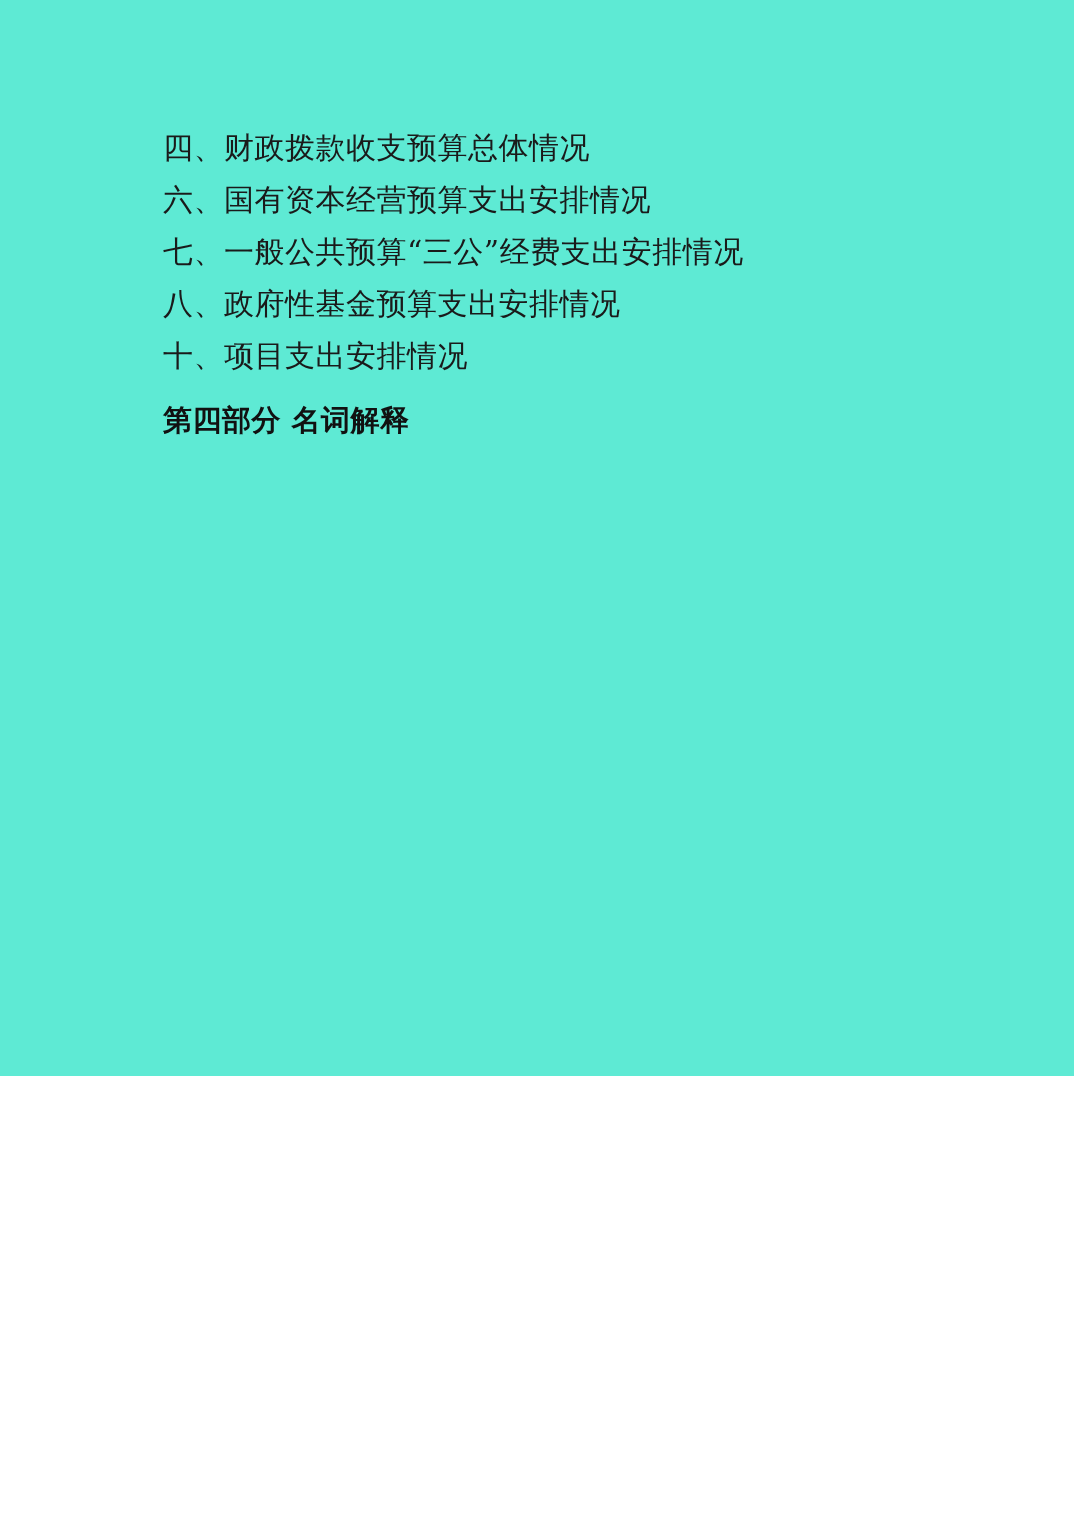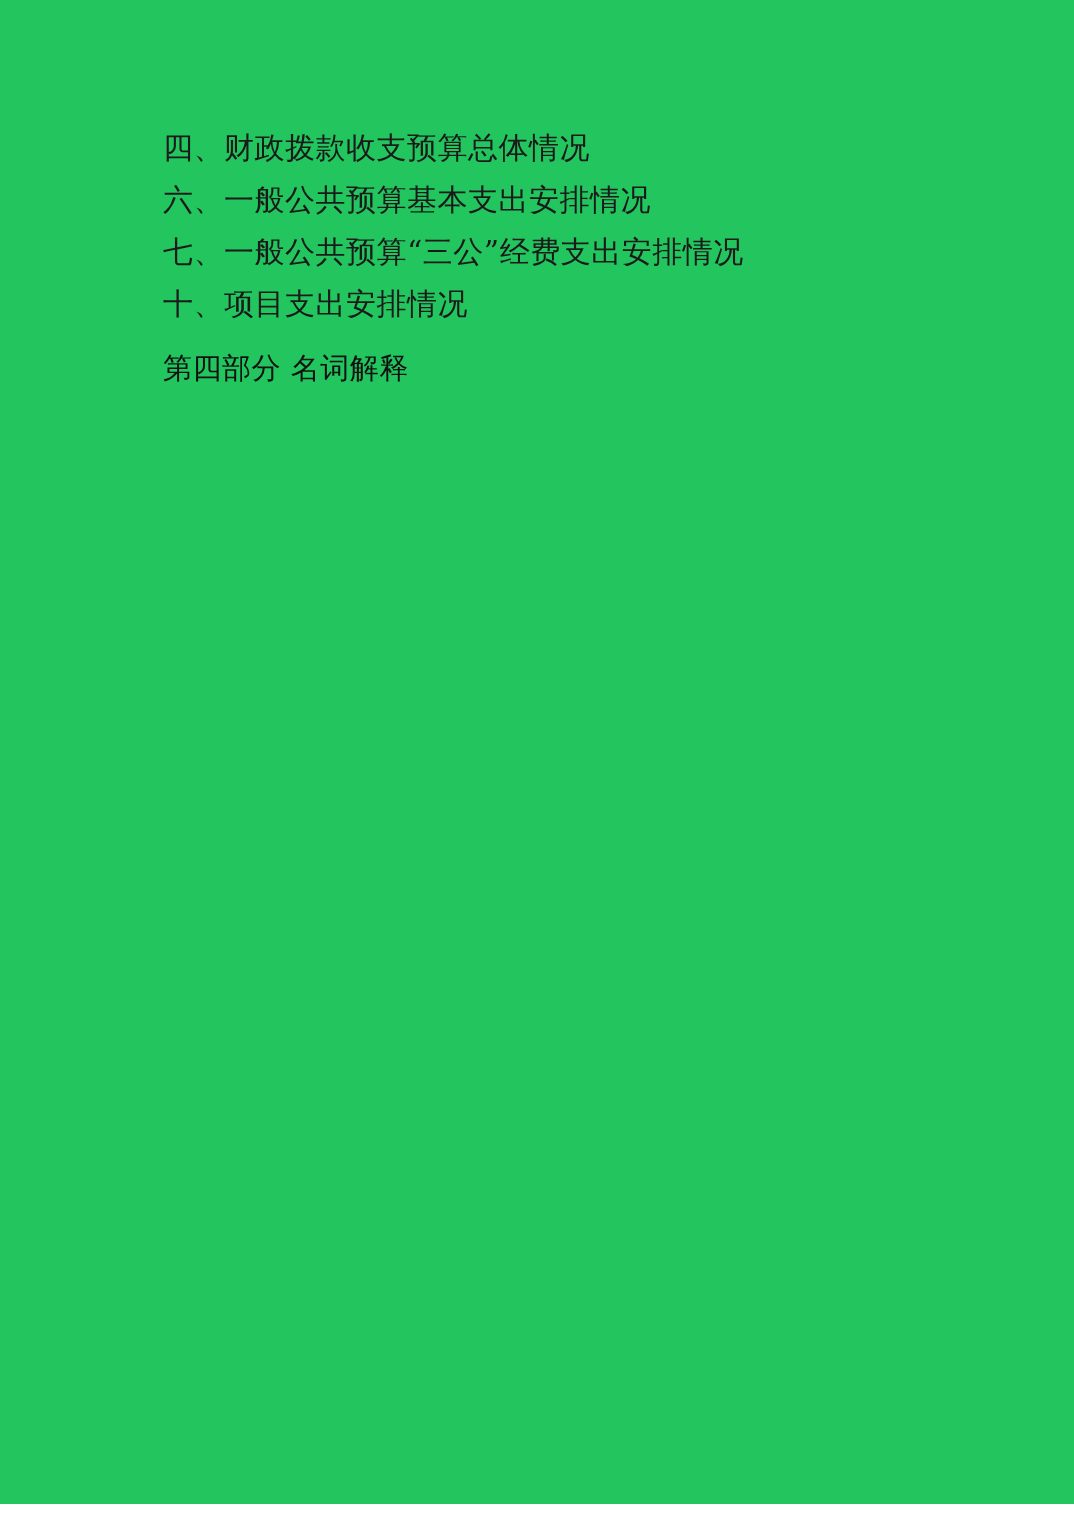--- a/index.html
+++ b/index.html
@@ -3,22 +3,22 @@
 <meta charset="utf-8">
 <style>
   html, body {
     margin: 0;
     padding: 0;
     background: #ffffff;
   }
   .page {
     position: relative;
     width: 1074px;
-    height: 1504px;
-    background: #22c55e;
+    height: 1076px;
+    background: #5eead4;
     margin: 0 auto;
     overflow: hidden;
   }
   .content {
     position: absolute;
     left: 163px;
     top: 122px;
     width: 790px;
   }
   .toc-line {
@@ -27,30 +27,31 @@
     line-height: 52px;
     color: #1a1a1a;
     letter-spacing: 0.5px;
     white-space: nowrap;
   }
   .section-title {
     font-family: "DejaVu Sans", "Liberation Sans", sans-serif;
     font-size: 29px;
     line-height: 52px;
     color: #111111;
-    font-weight: 400;
+    font-weight: 700;
     margin-top: 12px;
     letter-spacing: 0.5px;
     white-space: nowrap;
   }
 </style>
 </head>
 <body>
 
 <div class="page">
   <div class="content">
     <div class="toc-line">四、财政拨款收支预算总体情况</div>
-    <div class="toc-line">六、一般公共预算基本支出安排情况</div>
+    <div class="toc-line">六、国有资本经营预算支出安排情况</div>
     <div class="toc-line">七、一般公共预算“三公”经费支出安排情况</div>
+    <div class="toc-line">八、政府性基金预算支出安排情况</div>
     <div class="toc-line">十、项目支出安排情况</div>
     <div class="section-title">第四部分  名词解释</div>
   </div>
 </div>
 
 </body></html>

